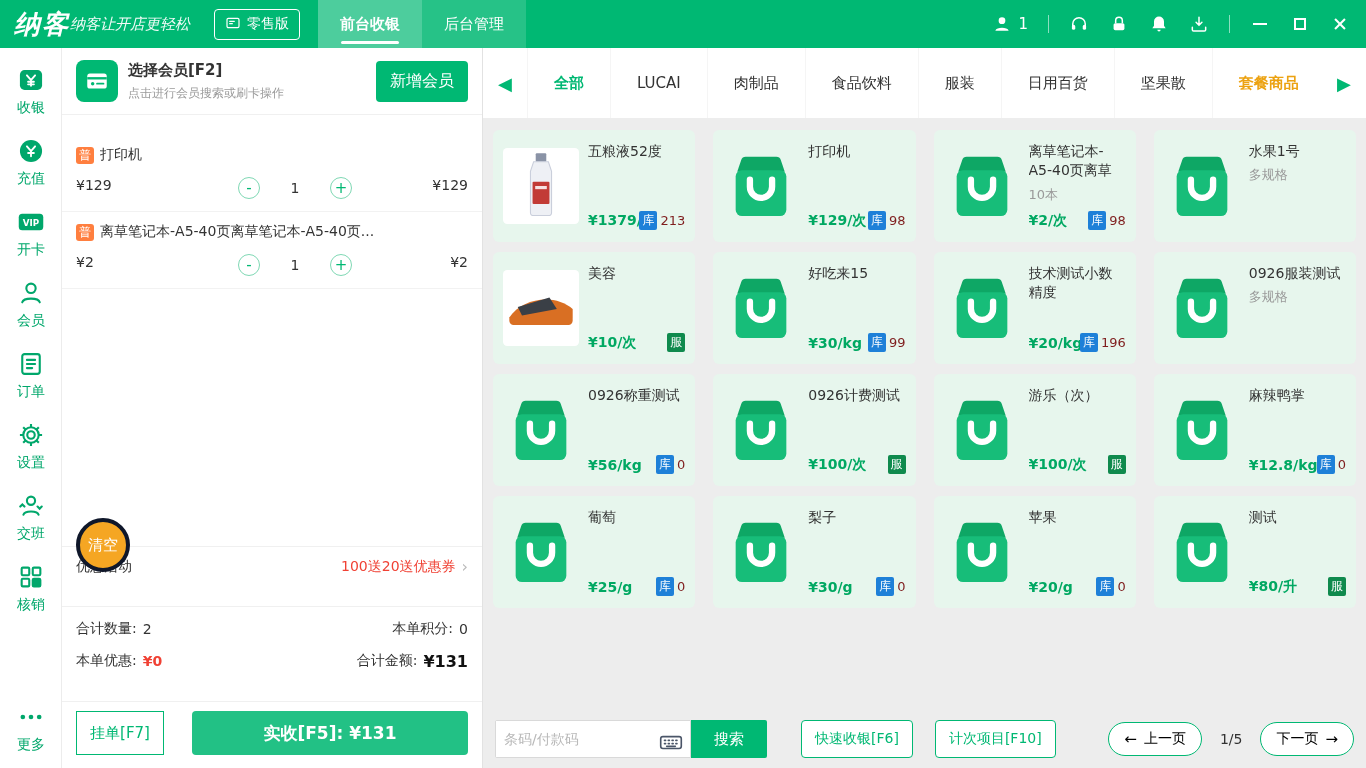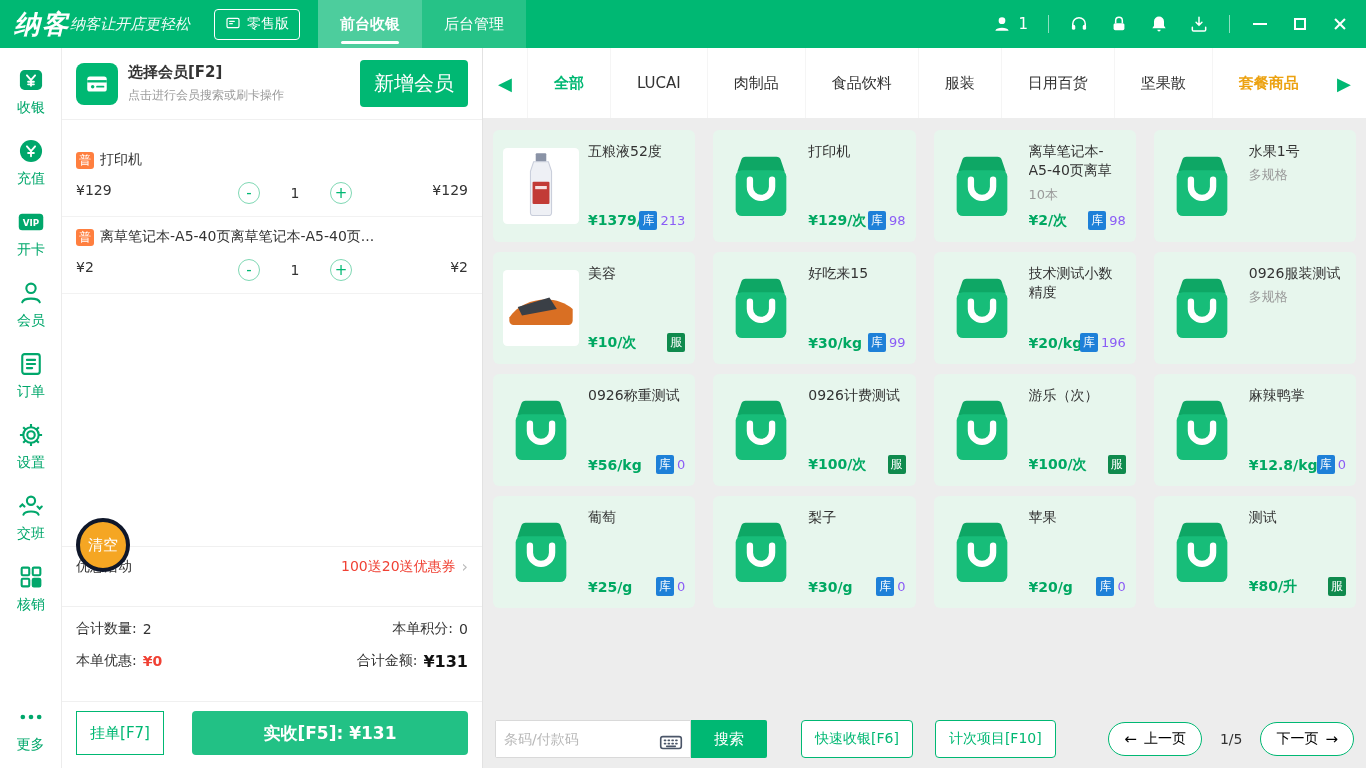--- a/index.html
+++ b/index.html
@@ -26,36 +26,36 @@
   .icon-max { width:12px; height:12px; border:2px solid #fff; }
   .icon-close { position:relative; width:14px; height:14px; }
   .icon-close::before,.icon-close::after { content:""; position:absolute; left:6px; top:0; width:2px; height:14px; background:#fff; }
   .icon-close::before { transform:rotate(45deg); }
   .icon-close::after { transform:rotate(-45deg); }
 
   
   .app { display:flex; height:720px; }
 
   
-  .sidebar { width:62px; background:#fff; display:flex; flex-direction:column; align-items:center; padding-top:8px; border-right:1px solid #ececec; }
+  .sidebar { width:62px; background:#fff; display:flex; flex-direction:column; padding-top:8px; border-right:1px solid #ececec; }
   .side-list { display:flex; flex-direction:column; width:100%; }
   .side-item { width:62px; height:71px; display:flex; flex-direction:column; align-items:center; justify-content:center; gap:5px; color:#00a76b; font-size:14px; cursor:pointer; }
   .side-icon { width:28px; height:28px; }
   .side-icon svg { width:28px; height:28px; }
   .side-more { margin-top:auto; margin-bottom:4px; }
 
   
   .middle { width:421px; flex:none; background:#fff; display:flex; flex-direction:column; position:relative; border-right:1px solid #e2e2e2;gap:20px; }
   .member-box { display:flex; align-items:center; padding:12px 14px; border-bottom:1px solid #f0f0f0; }
   .member-ic { width:42px; height:42px; background:#00b873; border-radius:8px; display:flex; align-items:center; justify-content:center; flex:none; }
   .member-ic svg { width:26px; height:26px; }
   .member-texts { margin-left:10px; min-width:0; }
   .member-title { font-size:15px; font-weight:bold; color:#333; }
   .member-sub { font-size:12px; color:#9a9a9a; margin-top:5px; }
-  .add-member { margin-left:auto; background:#00b873; color:#fff; border:none; border-radius:4px; font-size:20px; padding:10px 14px; }
+  .add-member { margin-left:auto; background:#00b873; color:#fff; border:none; border-radius:4px; font-size:16px; padding:10px 14px; }
 
   .cart-list { flex:1; overflow:hidden; }
   .cart-item { padding:11px 14px 12px; border-bottom:1px solid #f2f2f2; }
   .ci-top { display:flex; align-items:center; gap:6px; font-size:14px; color:#333; min-width:0; }
   .ci-tag { background:#ff7f3f; color:#fff; font-size:12px; border-radius:3px; padding:0 3px; line-height:17px; flex:none; }
   .ci-name { white-space:nowrap; overflow:hidden; text-overflow:ellipsis; }
   .ci-bottom { display:flex; margin-top:13px; font-size:14px; color:#333; }
   .ci-price { width:118px; color:#333; }
   .stepper { flex:1; display:flex; align-items:center; justify-content:center; gap:28px; }
   .step-btn { width:22px; height:22px; border-radius:50%; border:1px solid #7fd8b4; background:#fff; color:#00b873; font-size:15px; line-height:1; display:flex; align-items:center; justify-content:center; }
@@ -96,21 +96,21 @@
   .card { background:#e7f6ed; border-radius:6px; display:flex; align-items:center; padding:10px 10px 10px 8px; cursor:pointer; min-width:0; }
   .card-icon { width:80px; height:80px; flex:none; display:flex; align-items:center; justify-content:center; }
   .card-icon svg { width:76px; height:76px; }
   .card-body { flex:1; min-width:0; height:88px; display:flex; flex-direction:column; padding-left:7px; }
   .card-name { font-size:14px; color:#333; line-height:1.35; max-height:39px; overflow:hidden; }
   .card-sub { font-size:13px; color:#9a9a9a; margin-top:5px; }
   .card-bottom { margin-top:auto; display:flex; align-items:center; min-width:0; }
   .card-price { color:#00a862; font-weight:bold; font-size:14px; white-space:nowrap; overflow:hidden; }
   .badges { margin-left:auto; display:flex; align-items:center; gap:3px; flex:none; }
   .badge-stock { background:#1e80d8; color:#fff; font-size:12px; padding:1px 3px; border-radius:2px; }
-  .stock-num { font-size:13px; color:#8b5cf6; }
+  .stock-num { font-size:13px; color:#7f1d1d; }
   .badge-service { background:#0f8a4d; color:#fff; font-size:12px; padding:1px 3px; border-radius:2px; }
 
   .right-footer { margin-top:auto; height:58px; display:flex; align-items:center; padding:0 12px; }
   .search-box { display:flex; align-items:center; background:#fff; border:1px solid #d9d9d9; height:38px; width:196px; border-radius:2px 0 0 2px; }
   .search-box input { border:none; outline:none; flex:1; min-width:0; height:100%; padding:0 8px; font-size:14px; color:#333; font-family:inherit; }
   .search-box input::placeholder { color:#b8b8b8; }
   .kb { width:26px; height:20px; margin-right:6px; cursor:pointer; flex:none; }
   .search-btn { width:76px; height:38px; background:#00b873; color:#fff; border:none; font-size:15px; border-radius:0 2px 2px 0; }
   .quick-btn { margin-left:34px; } .count-btn { margin-left:22px; }
   .ghost-btn { height:38px; background:#fff; border:1px solid #00b873; color:#00b873; border-radius:4px; font-size:14px; padding:0 13px; }

